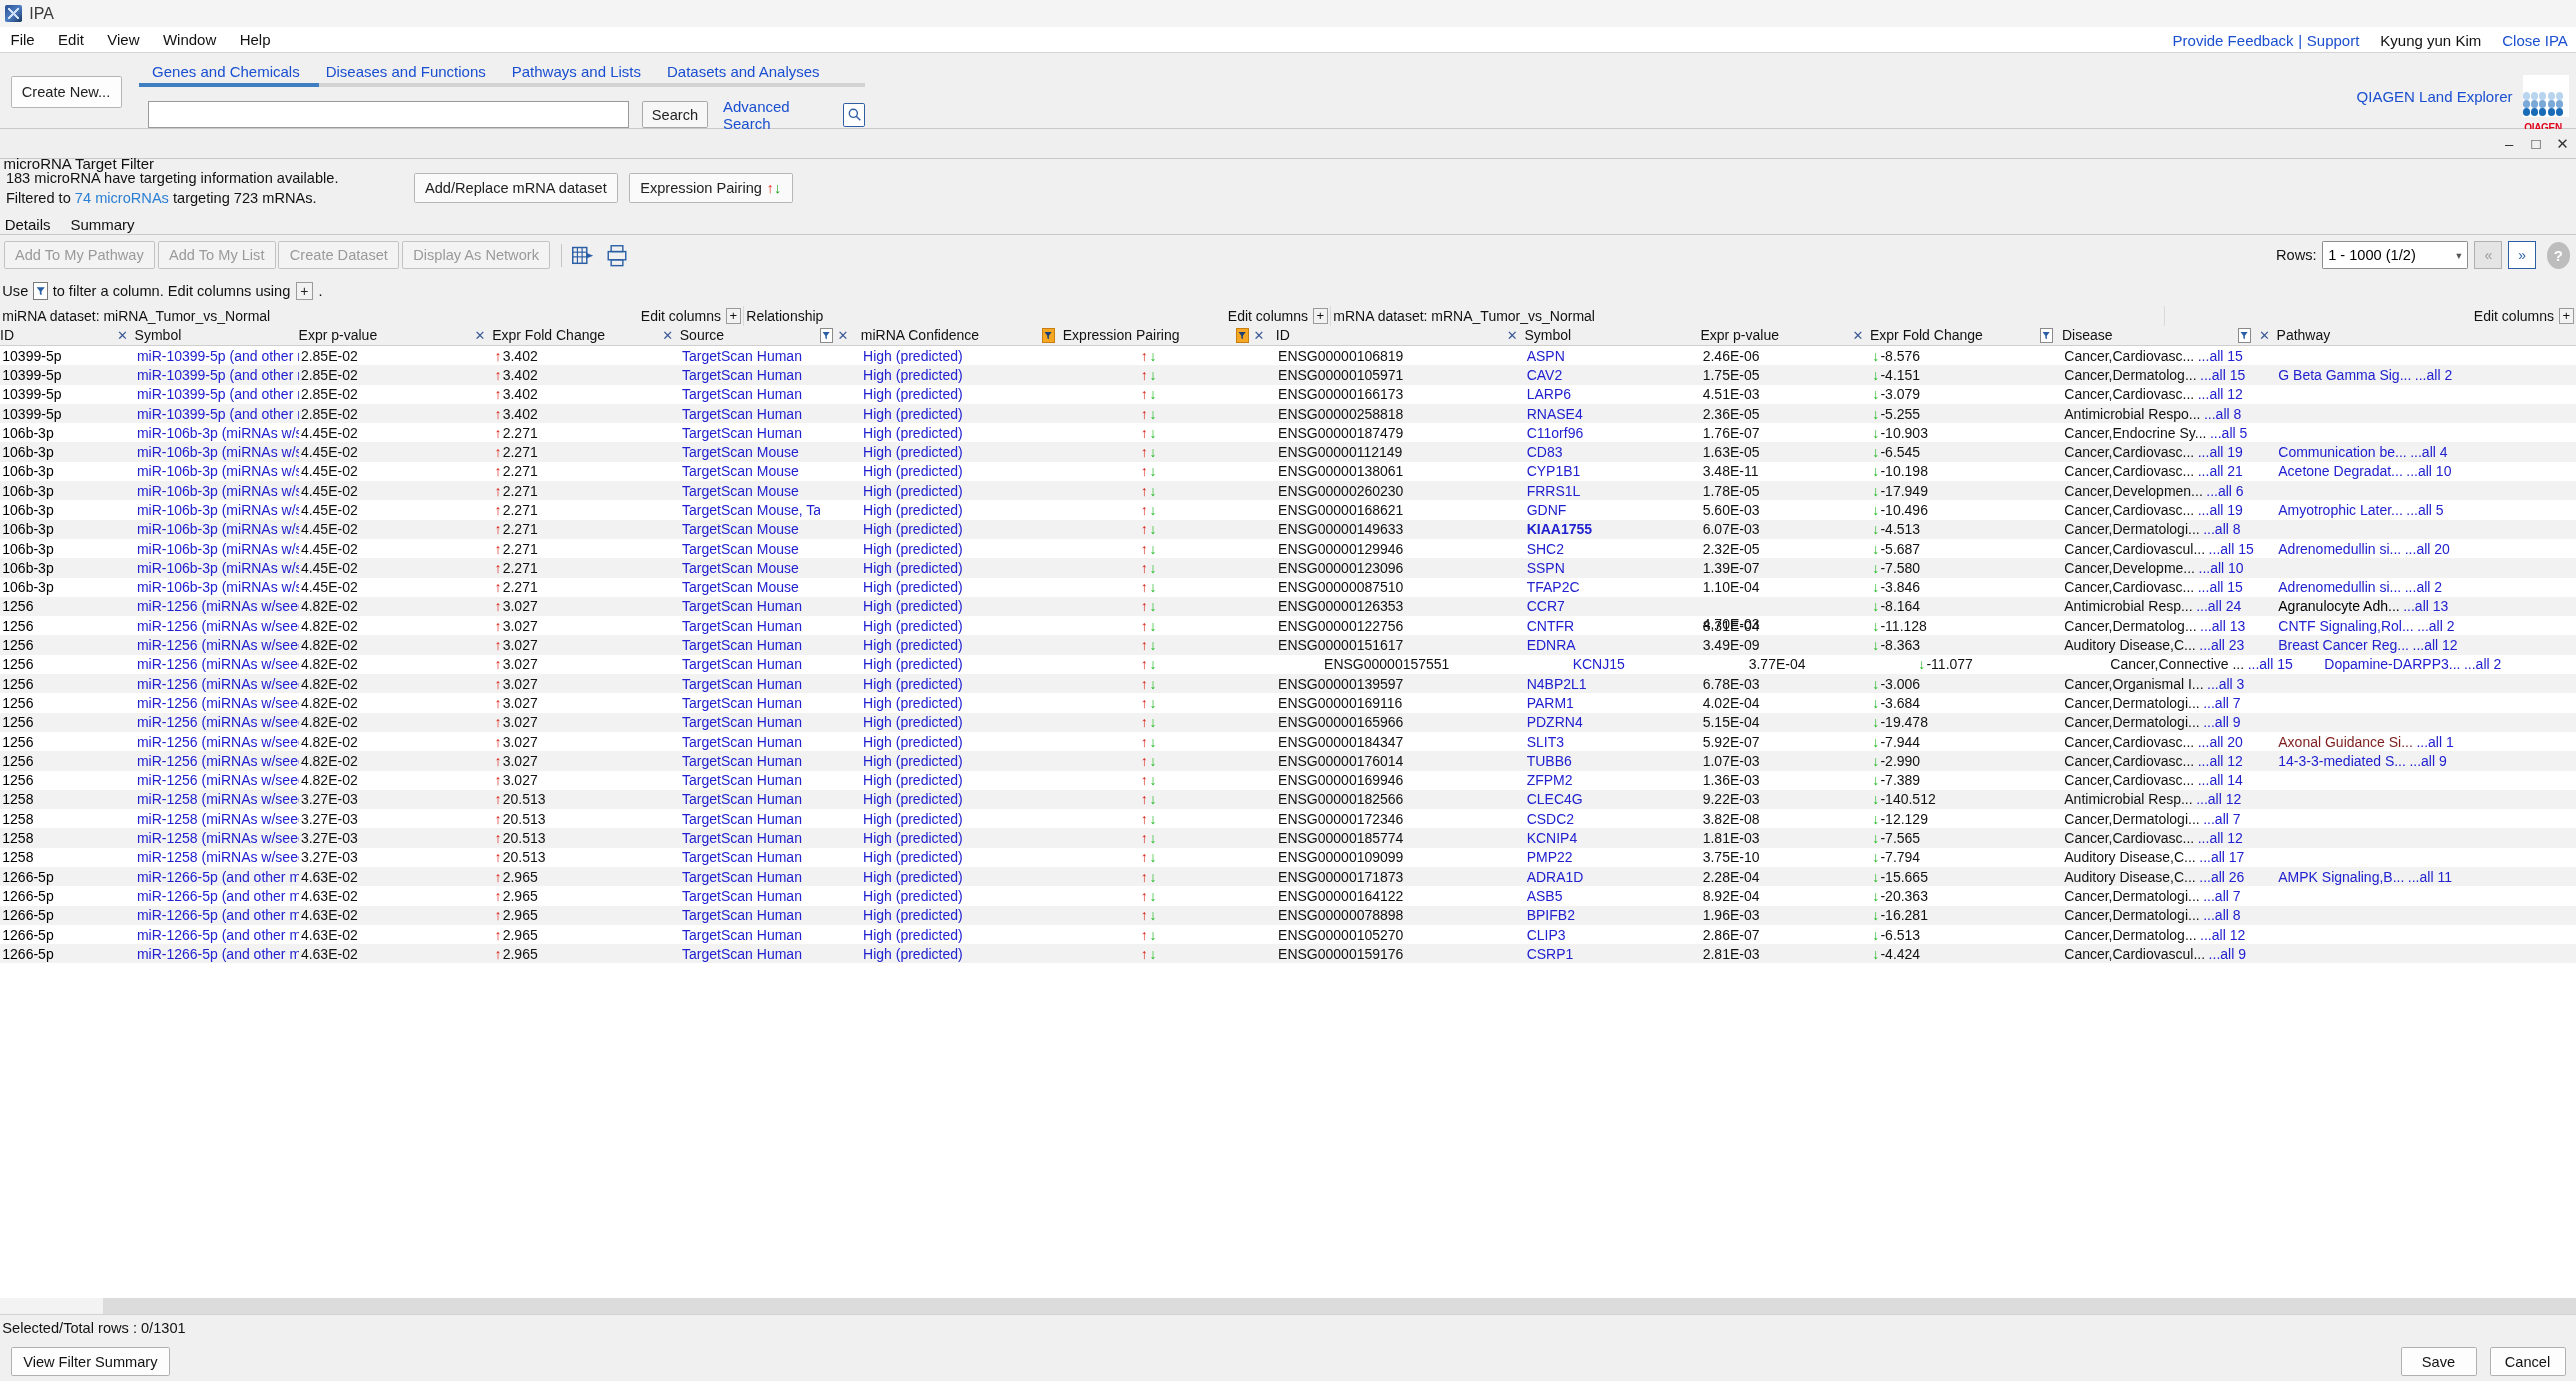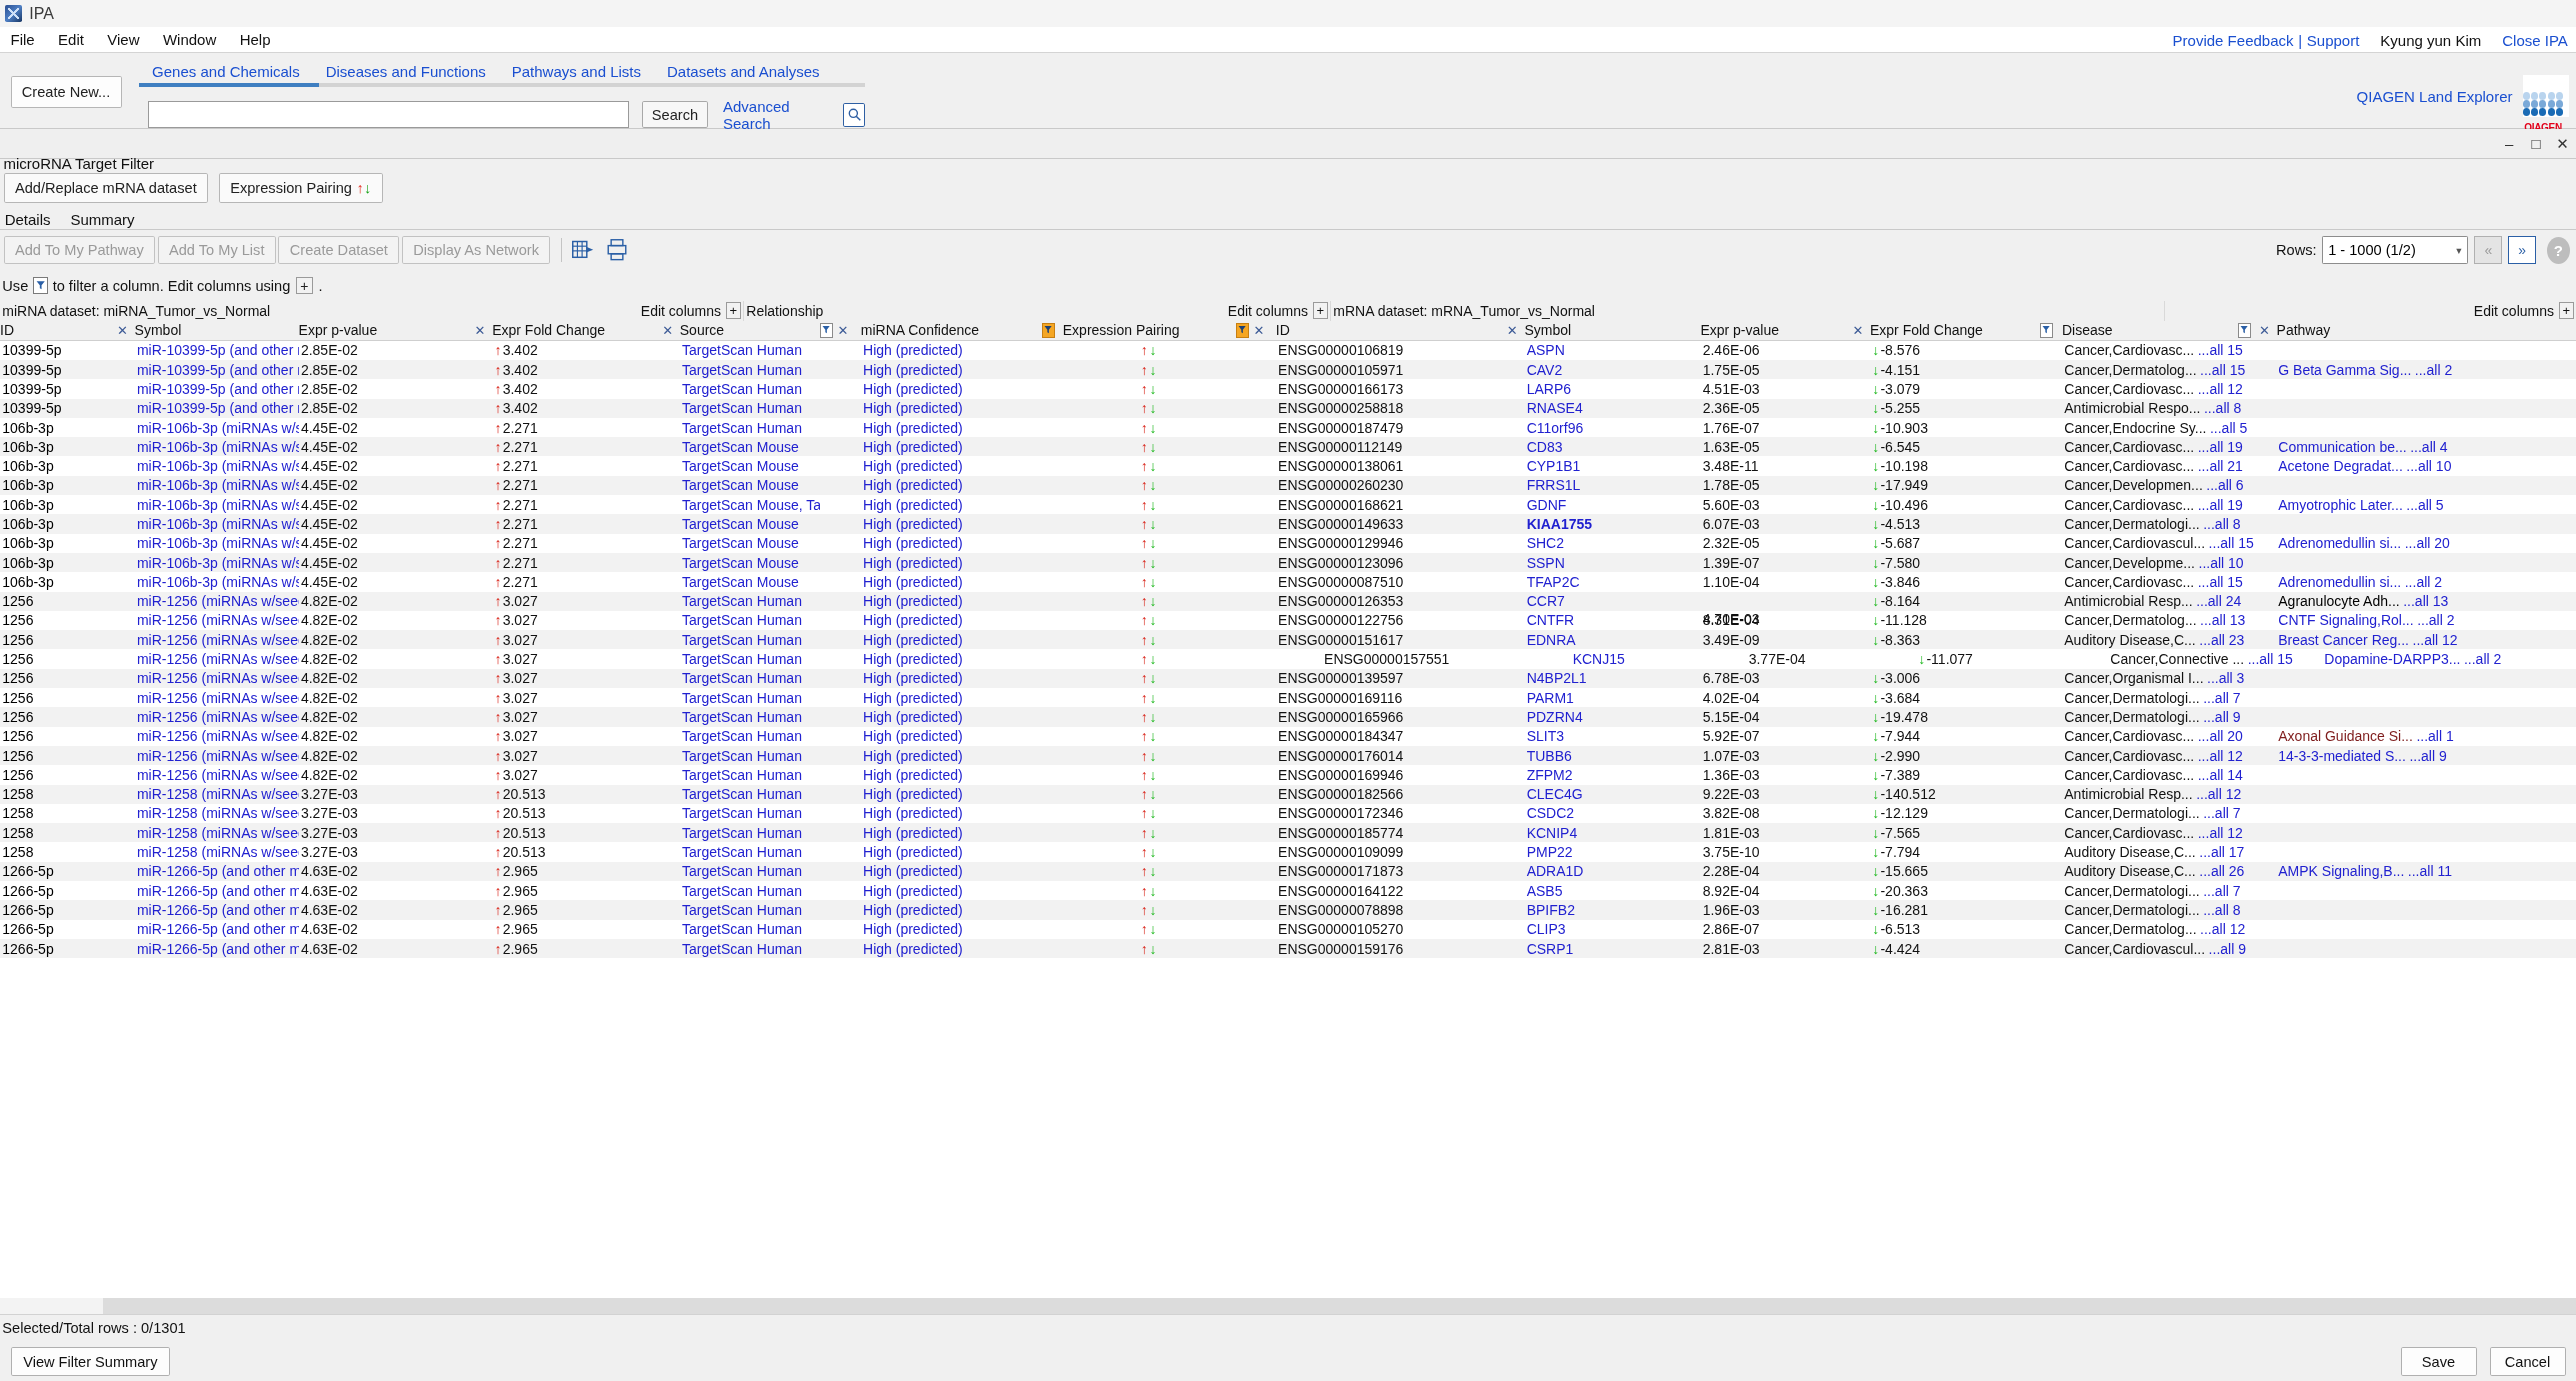--- a/index.html
+++ b/index.html
@@ -296,20 +296,26 @@
   <div class="panel-head">
     <span class="panel-title">microRNA Target Filter</span>
     <span class="panel-btns">
       <span class="pbtn">–</span>
       <span class="pbtn">□</span>
       <span class="pbtn">✕</span>
     </span>
   </div>
 
   <div class="infostrip">
+    <div class="info-text">
+      <div>183 microRNA have targeting information available.</div>
+      <div>
+        <span>Filtered to </span><span class="info-link">74 microRNAs</span><span> targeting 723 mRNAs.</span>
+      </div>
+    </div>
     <div class="info-buttons">
       <div class="info-btn">Add/Replace mRNA dataset</div>
       <div class="info-btn">
         <span>Expression Pairing</span>
         <span style="margin-left:4.7px"><span class="arrow-up">↑</span><span class="arrow-dn">↓</span></span>
       </div>
     </div>
   </div>
 
   <div class="subtabs">

